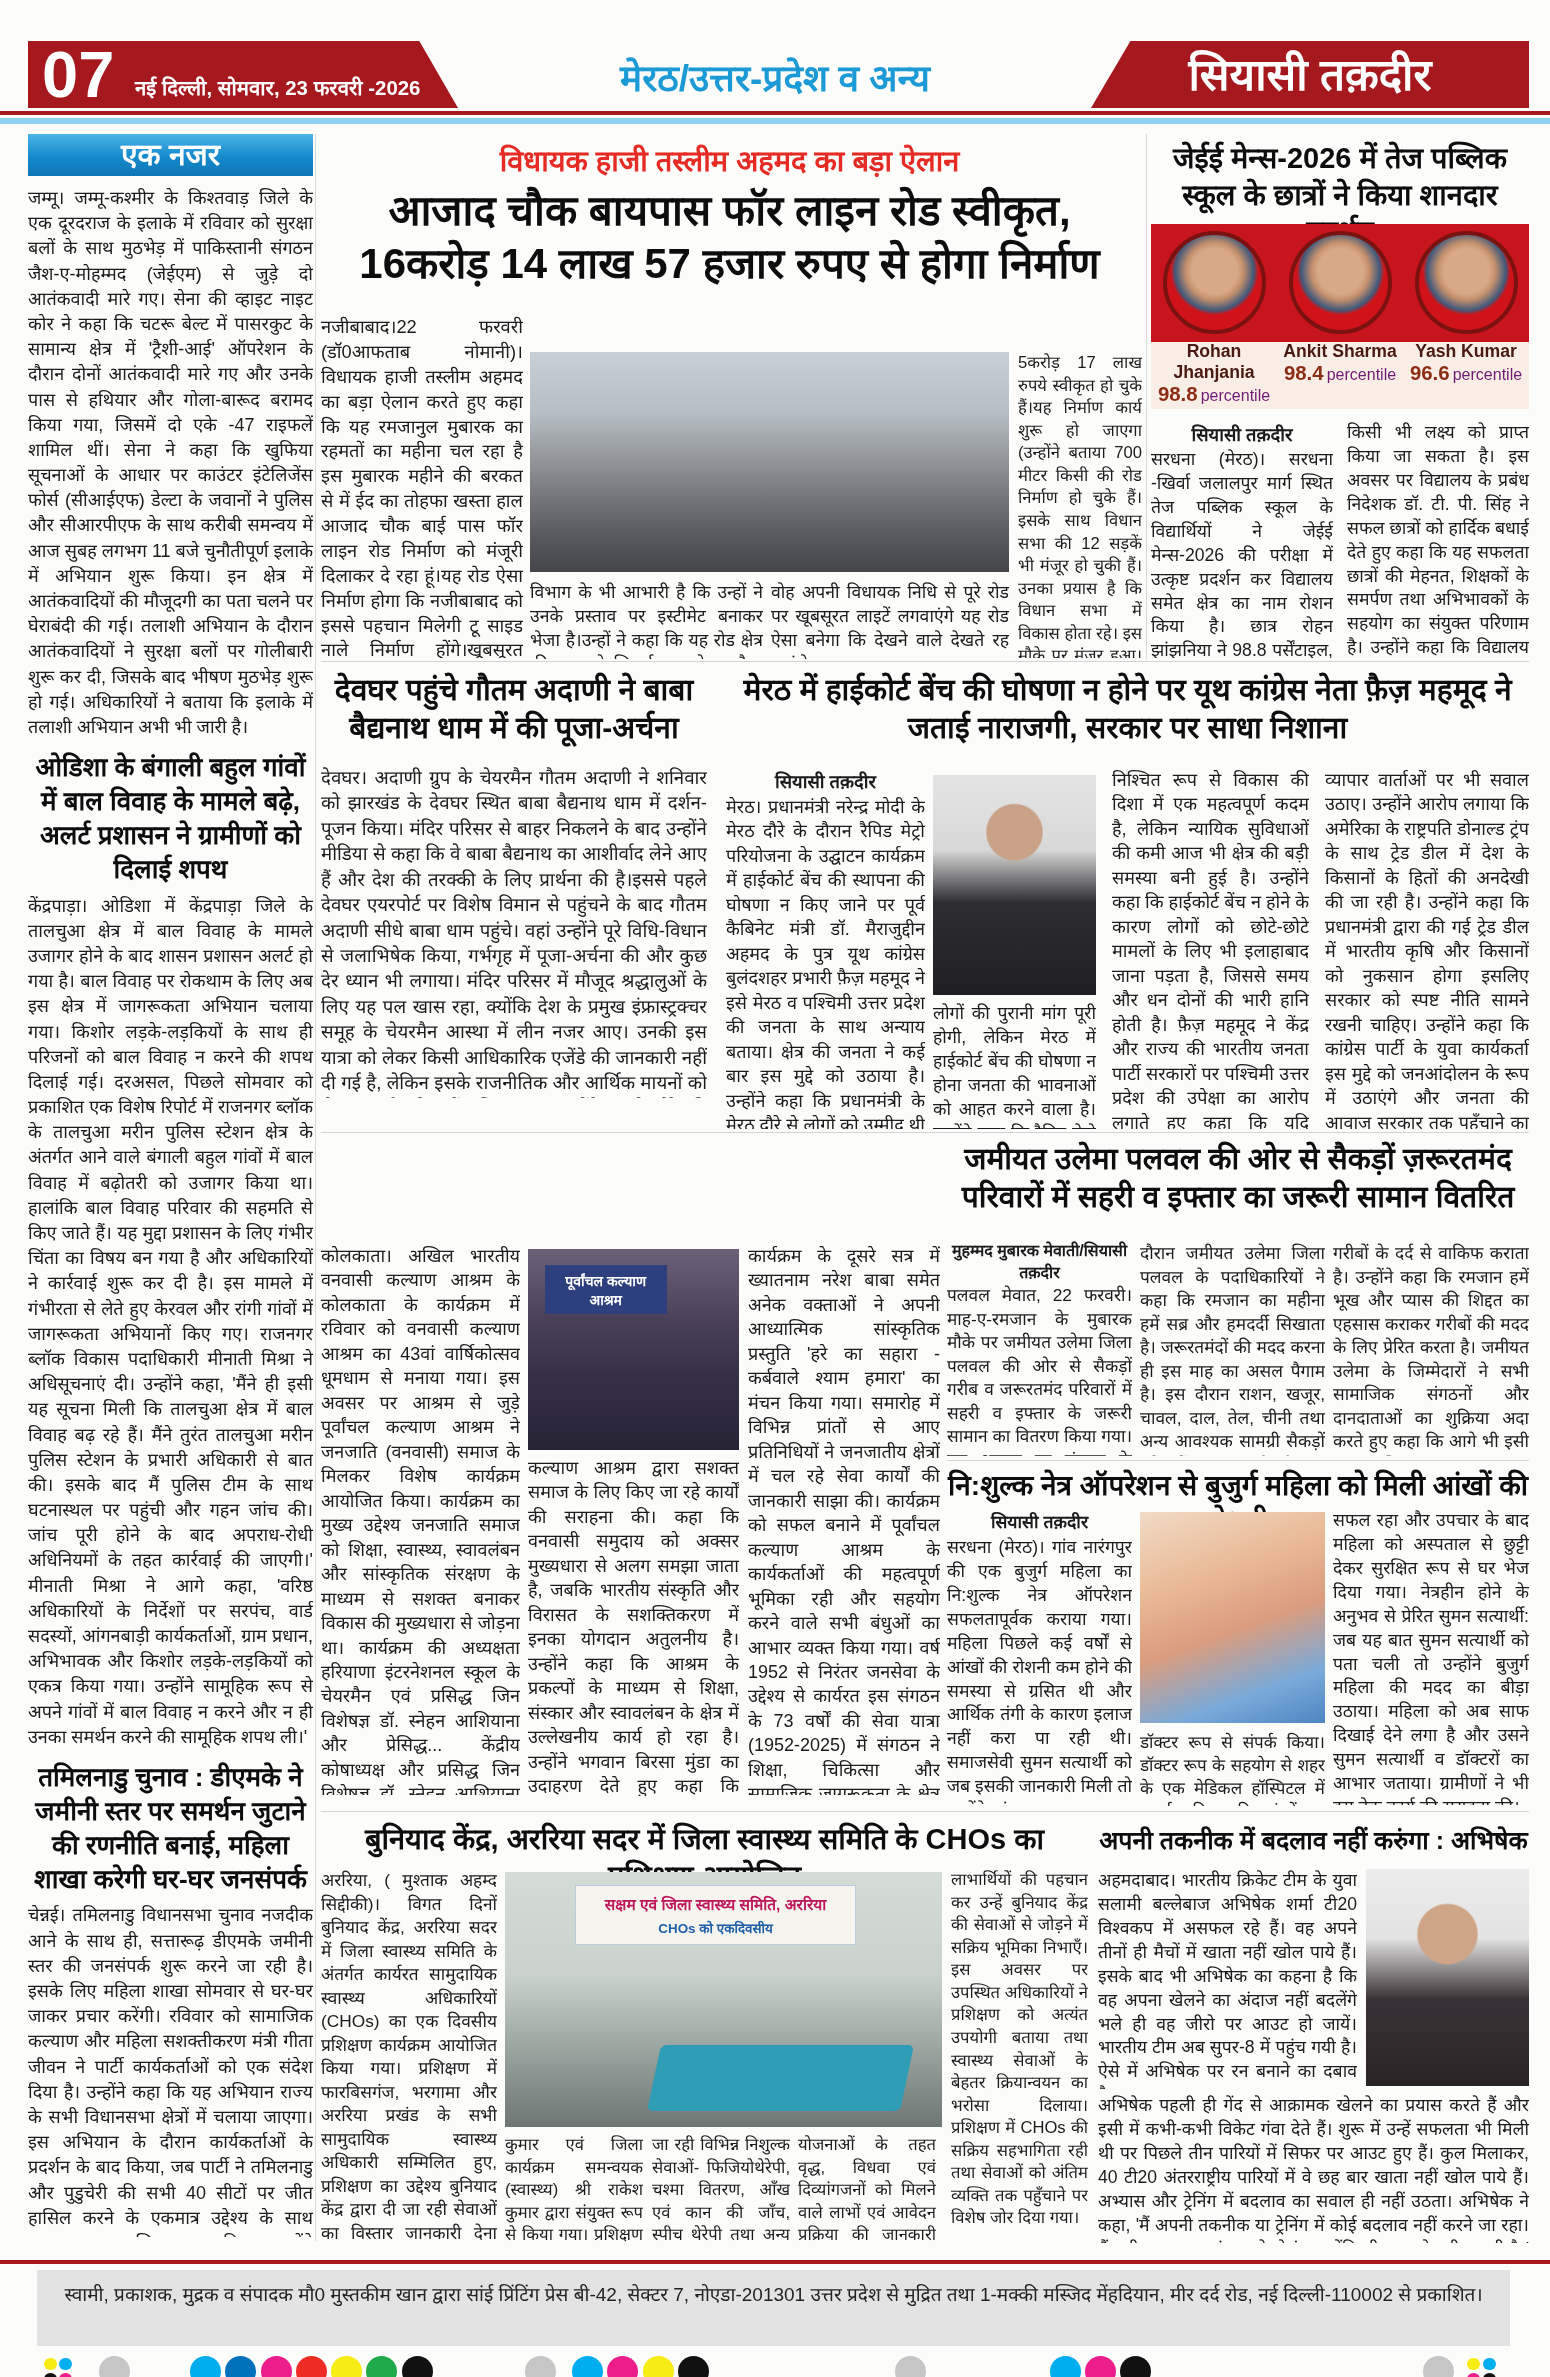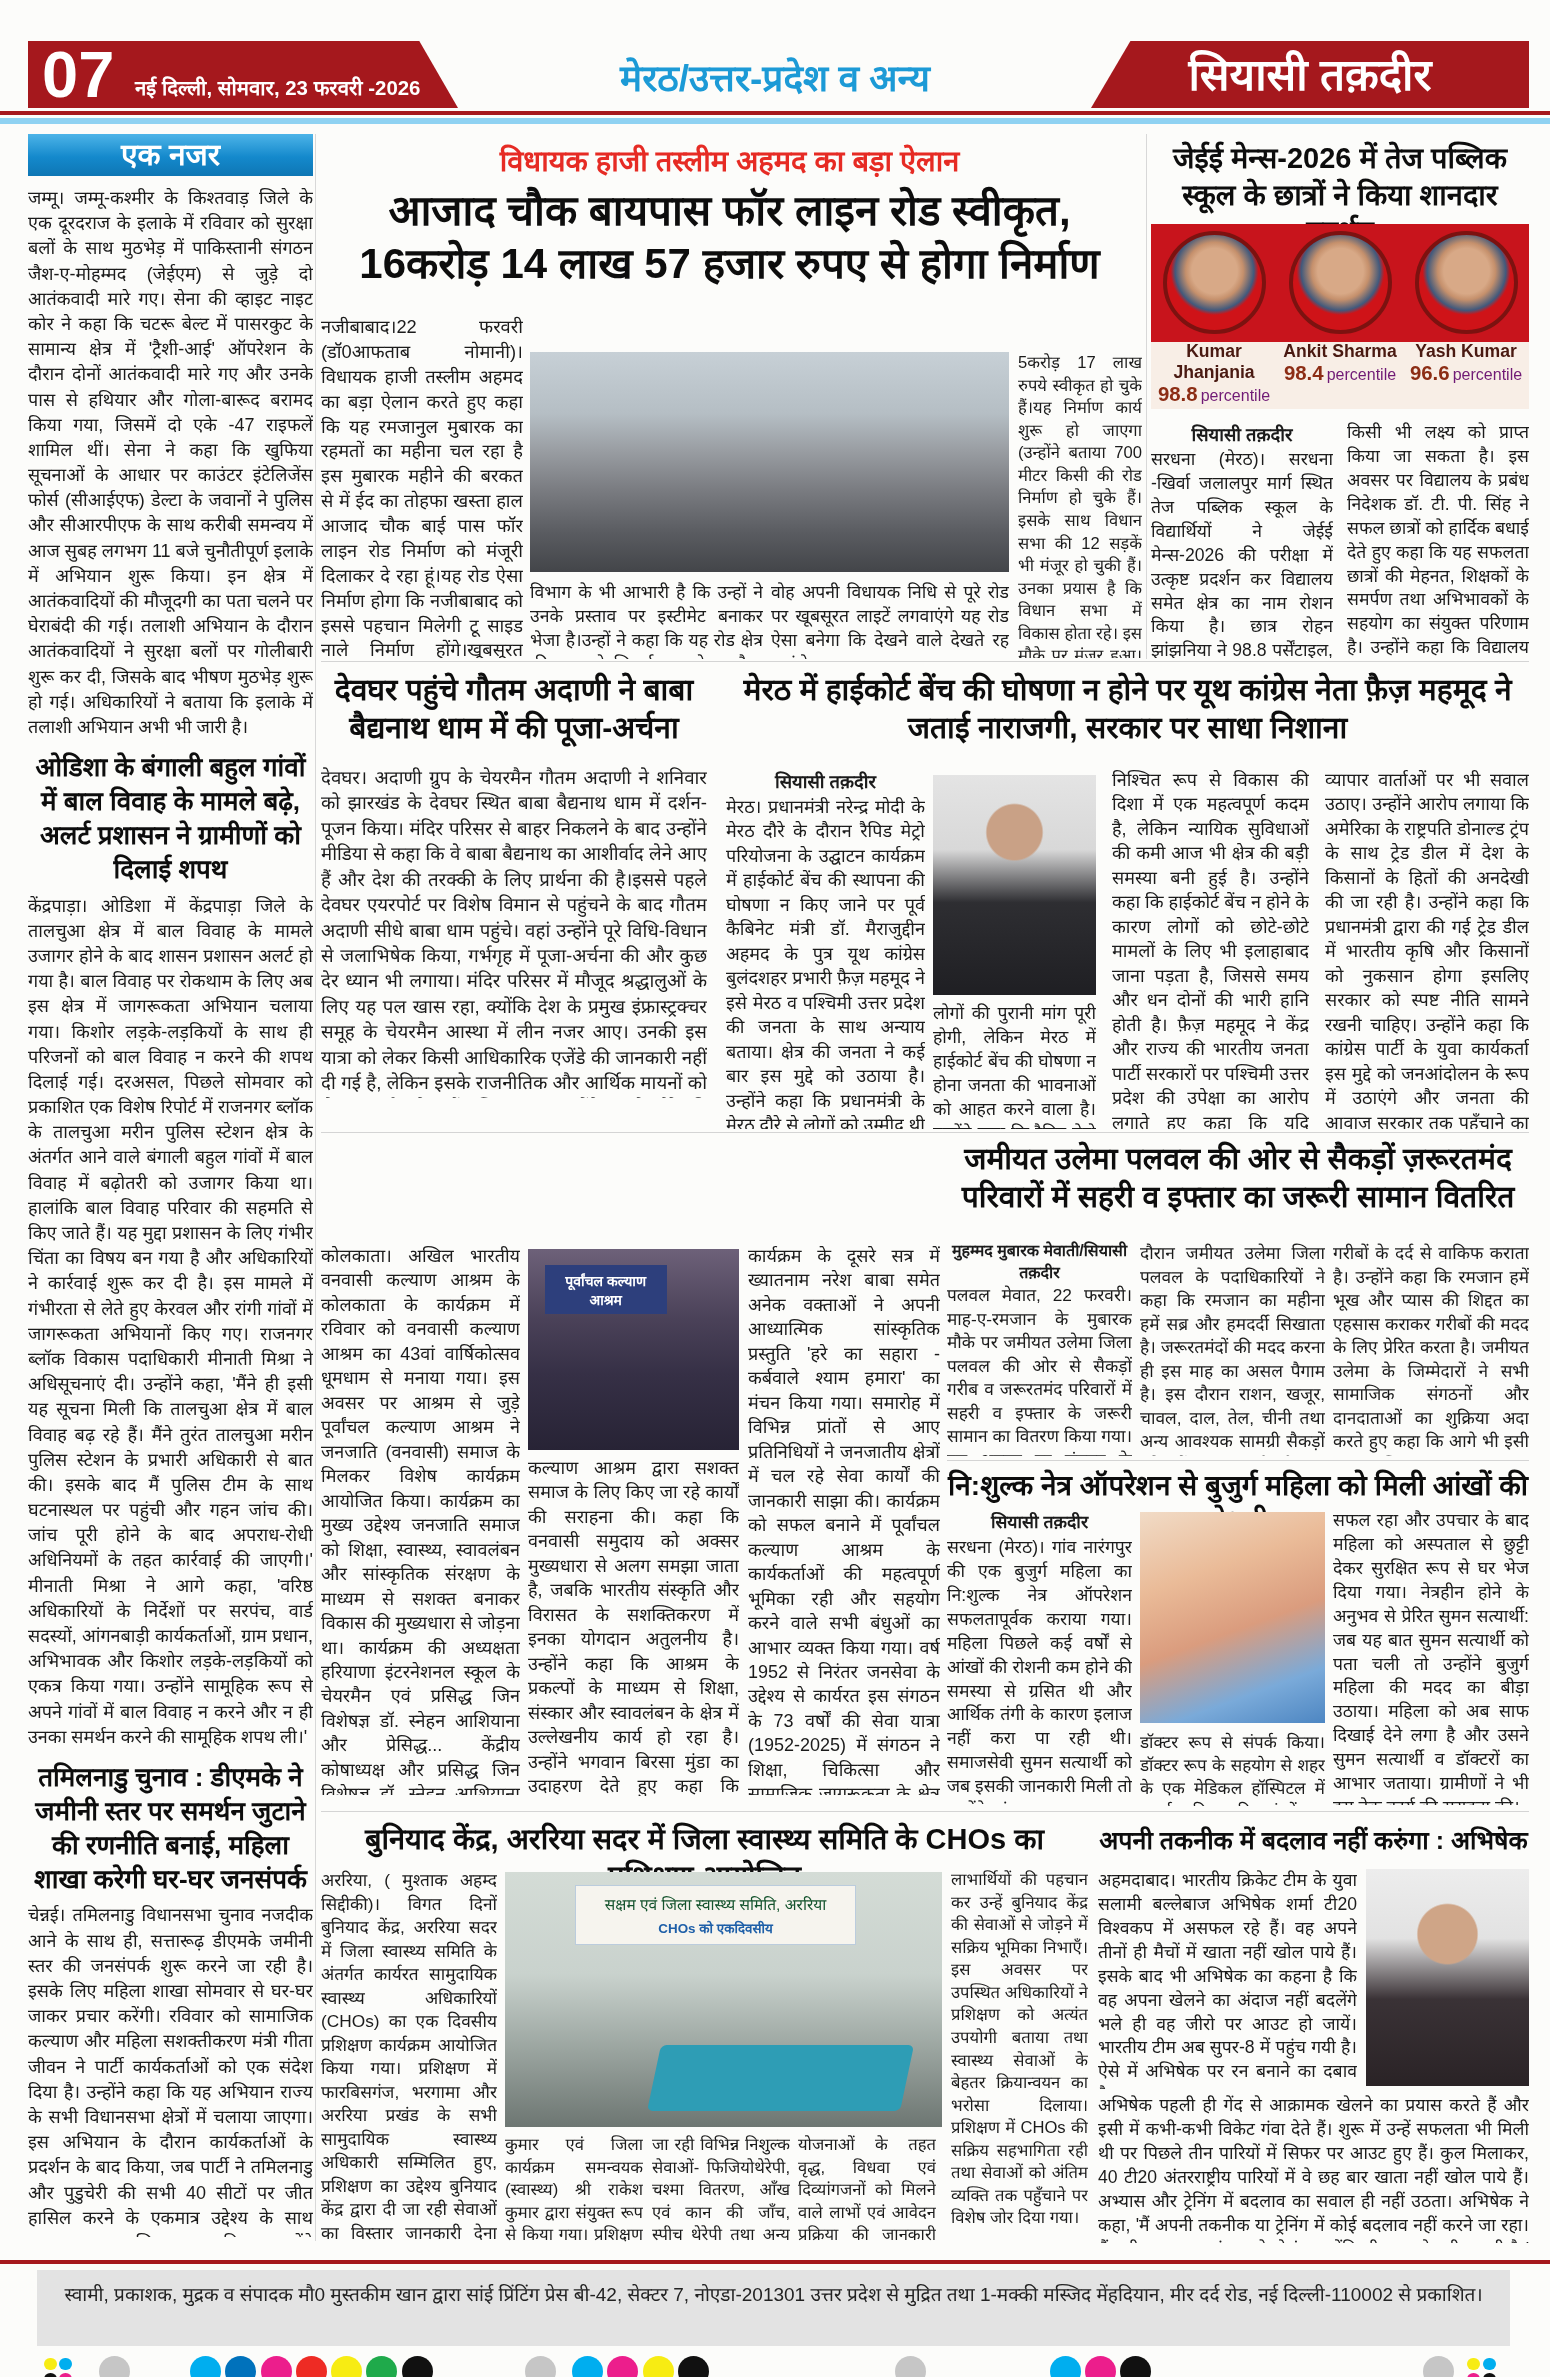--- a/index.html
+++ b/index.html
@@ -39,21 +39,21 @@
   .ph-lead{background:linear-gradient(180deg,#c7d0d6 0%,#b5bec4 28%,#999da2 45%,#7b7d82 62%,#5a5c61 82%,#434549 100%);}
   .ph-faiz{background:radial-gradient(circle at 50% 26%,#c9a186 0 15%,rgba(0,0,0,0) 16%),
            linear-gradient(180deg,#e4e4e4 0%,#d8d8d8 34%,#2e2e32 58%,#1f1f23 100%);}
   .ph-van{background:linear-gradient(180deg,#6d6179 0%,#4b4259 34%,#363046 62%,#272335 100%);}
   .van-banner{position:absolute;left:8%;top:8%;width:55%;background:#2d3f7c;color:#fff;
       font-size:14px;font-weight:700;text-align:center;padding:5.6px 2.8px;}
   .ph-netra{background:linear-gradient(160deg,#f1dbc6 0%,#eabb98 30%,#da9c7e 55%,#7aaad9 80%,#4d86c2 100%);}
   .ph-cho{background:linear-gradient(180deg,#d4dcd6 0%,#c9d2cd 40%,#9aa49f 70%,#6d7672 100%);}
   .cho-banner{position:absolute;left:16%;top:5%;width:62%;background:#f6f4ee;border:0.7px solid #bcd;
       text-align:center;padding:7px 4.2px;}
-  .cho-b1{color:#14532d;font-size:15.5px;font-weight:400;}
+  .cho-b1{color:#be185d;font-size:15.5px;font-weight:700;}
   .cho-b2{color:#1e5fa8;font-size:13.4px;font-weight:700;margin-top:4.2px;}
   .cho-table{position:absolute;left:34%;bottom:6%;width:58%;height:26%;background:#2e9db5;
       border-radius:5.6px;transform:skewX(-12deg);}
   .ph-abhi{background:radial-gradient(circle at 50% 30%,#cfa587 0 17%,rgba(0,0,0,0) 18%),
            linear-gradient(180deg,#ededed 0%,#e2e2e2 32%,#3a3236 60%,#2a2326 100%);}
   
   .graybox{background:#e3e3e3;text-align:center;color:#222;}
   .dots span{display:inline-block;border-radius:50%;}
   .d44{width:31px;height:31px;}
   .d18{width:12.7px;height:12.7px;}
@@ -101,21 +101,21 @@
   <div class="abs just" style="left:530px;top:581px;width:233px;height:78px;font-size:17.6px;">विभाग के भी आभारी है कि उन्हों ने उनके प्रस्ताव पर इस्टीमेट बनाकर भेजा है।उन्हों ने कहा कि यह रोड क्षेत्र की जनता के लिए ईद का तोहफा है।</div>
   <div class="abs just" style="left:771px;top:581px;width:238px;height:78px;font-size:17.6px;">वोह अपनी विधायक निधि से  पूरे रोड पर खूबसूरत लाइटें लगवाएंगे यह रोड ऐसा बनेगा कि देखने वाले देखते रह जाएंगे।</div>
   <div class="abs just" style="left:1018px;top:352px;width:124px;height:306px;font-size:16.6px;">5करोड़ 17 लाख रुपये स्वीकृत हो चुके हैं।यह निर्माण कार्य शुरू हो जाएगा (उन्होंने बताया 700 मीटर किसी की रोड निर्माण हो चुके हैं। इसके साथ विधान सभा की 12 सड़कें भी मंजूर हो चुकी हैं।उनका प्रयास है कि विधान सभा में विकास होता रहे। इस मौके पर मंजूर हुआ।इसके साथ सभी का तोहफा इस रोड के निर्माण के रूप में दे रहा हूं। इस मौके पर यह संघ अध्यक्ष कसीम अंसारी,जाहिद प्रधान, फहराल खा, जाहिद प्रधान, इंजीनियर शादाब हैदर, मुजम्मिल प्रतिनिधि जिला अध्यक्ष, महताब अब्बास,अनवर खां समेत अनेक लोग मौजूद थे।</div>
 
   <div class="abs hl" style="left:1151px;top:140px;width:378px;font-size:29px;">जेईई मेन्स-2026 में तेज पब्लिक स्कूल के छात्रों ने किया शानदार प्रदर्शन</div>
   <div class="abs jee-strip" style="left:1151px;top:224px;width:378px;height:185px;">
     <div class="jee-red"></div>
     <div class="jee-cols">
       <div class="jee-cell">
         <div class="stu-circle"></div>
-        <div class="stu-name">Kumar Jhanjania</div>
+        <div class="stu-name">Rohan Jhanjania</div>
         <div><span class="stu-score">98.8</span>
              <span class="stu-unit">percentile</span></div>
       </div>
       <div class="jee-cell">
         <div class="stu-circle"></div>
         <div class="stu-name">Ankit Sharma</div>
         <div><span class="stu-score">98.4</span>
              <span class="stu-unit">percentile</span></div>
       </div>
       <div class="jee-cell">

